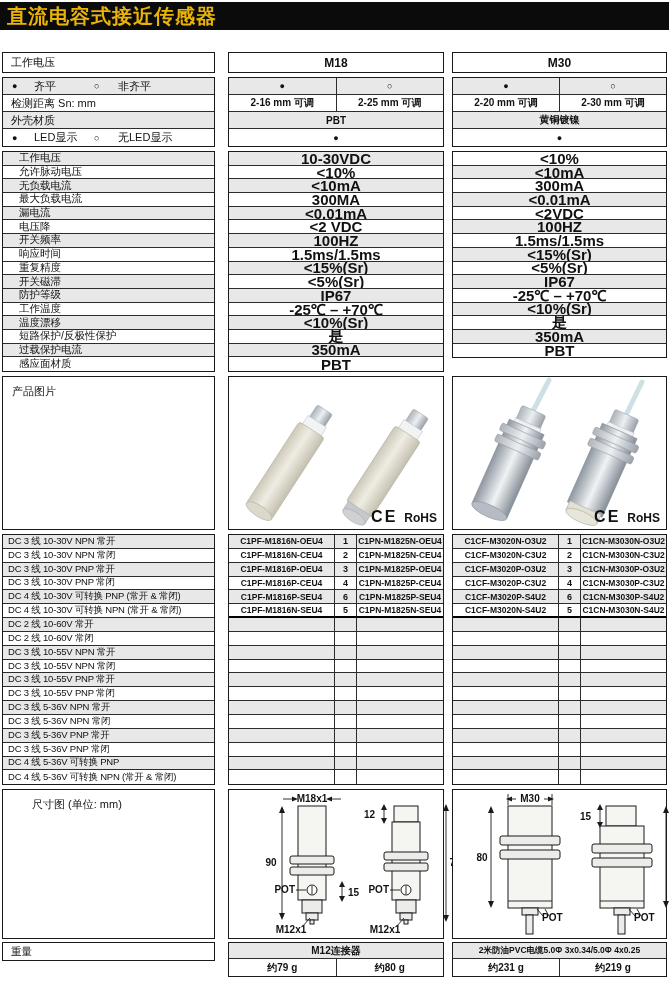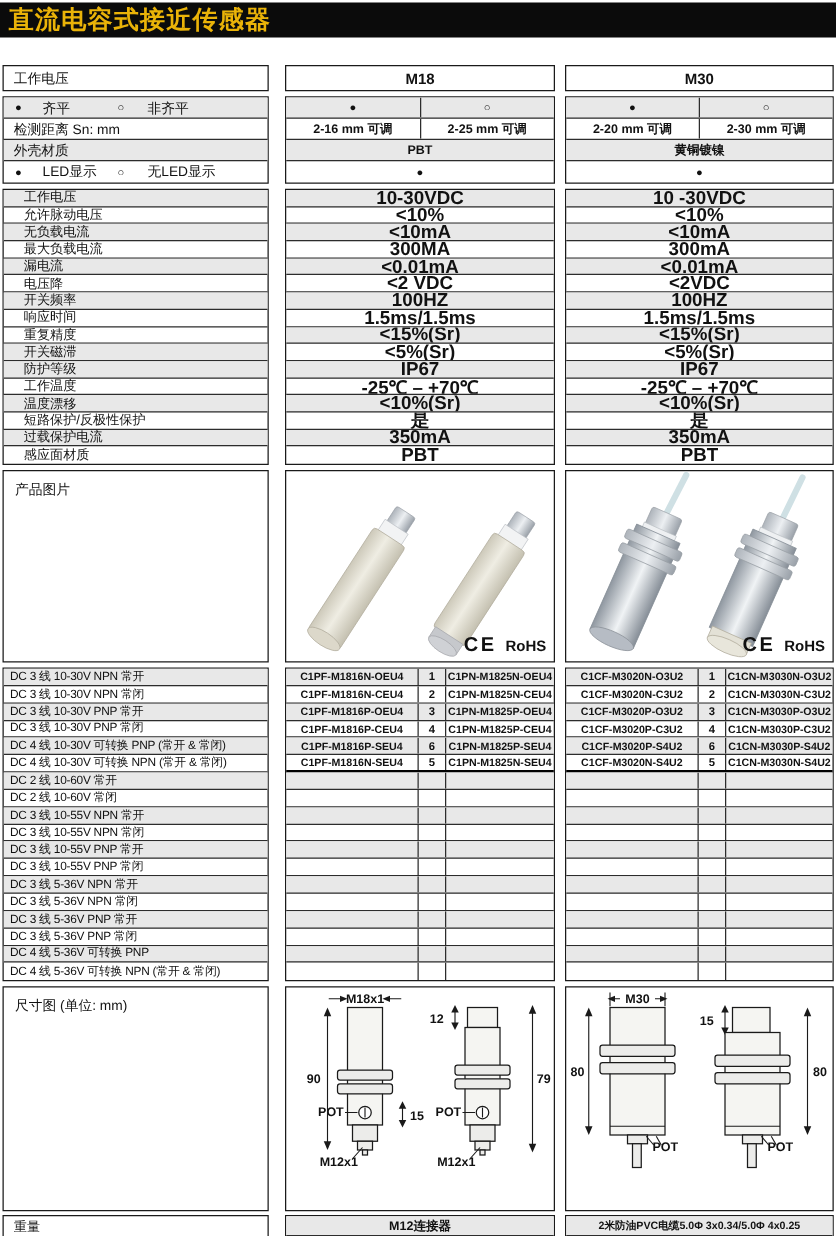--- a/index.html
+++ b/index.html
@@ -42,21 +42,21 @@
   .ce{font-size:16px;font-weight:bold;letter-spacing:2px;}
   .rohs{font-size:12px;font-weight:bold;margin-left:7px;}
   .model-row{height:13.85px;}
   .model-row.lbl{font-size:9.5px;padding-left:5px;letter-spacing:-0.2px;}
   .cells{padding:0;}
   .cell{height:100%;display:flex;align-items:center;justify-content:center;box-sizing:border-box;}
   .ca{width:106px;border-right:1px solid #2c2c2c;font-size:8.5px;font-weight:bold;}
   .cn{width:22px;border-right:1px solid #2c2c2c;font-size:9px;font-weight:bold;}
   .cb{flex:1;font-size:8.5px;font-weight:bold;}
   .thick{border-bottom:2px solid #000;}
-  .dims-box{position:relative;height:180px;}
+  .dims-box{position:relative;height:150px;padding-left:20px;}
   .foot-lbl{font-size:10.5px;padding-left:8px;}
   .foot-val{font-size:10px;font-weight:bold;justify-content:center;}
   .foot-val-sm{font-size:8.5px;font-weight:bold;justify-content:center;}
   .h17f{height:17px;}
   svg text{font-family:"Liberation Sans",sans-serif;}
   .ol{fill:#f5f5f2;stroke:#1a1a1a;stroke-width:1;}
   .nt{fill:#ececea;stroke:#1a1a1a;stroke-width:1;}
   .dl{stroke:#1a1a1a;stroke-width:0.9;}
   .ah{fill:#1a1a1a;}
   .dt{font-size:10px;font-weight:bold;fill:#111;}
@@ -162,21 +162,20 @@
             <div class="row spec-row val gray">IP67</div>
             <div class="row spec-row val">-25℃ – +70℃</div>
             <div class="row spec-row val gray">&lt;10%(Sr)</div>
             <div class="row spec-row val">是</div>
             <div class="row spec-row val gray">350mA</div>
             <div class="row spec-row val">PBT</div>
           </div>
         </div>
       <div class="col w-m30">
           <div class="box" id="specs-m30">
-            <div class="row spec-row val gray">10 -30VDC</div>
             <div class="row spec-row val">&lt;10%</div>
             <div class="row spec-row val gray">&lt;10mA</div>
             <div class="row spec-row val">300mA</div>
             <div class="row spec-row val gray">&lt;0.01mA</div>
             <div class="row spec-row val">&lt;2VDC</div>
             <div class="row spec-row val gray">100HZ</div>
             <div class="row spec-row val">1.5ms/1.5ms</div>
             <div class="row spec-row val gray">&lt;15%(Sr)</div>
             <div class="row spec-row val">&lt;5%(Sr)</div>
             <div class="row spec-row val gray">IP67</div>

